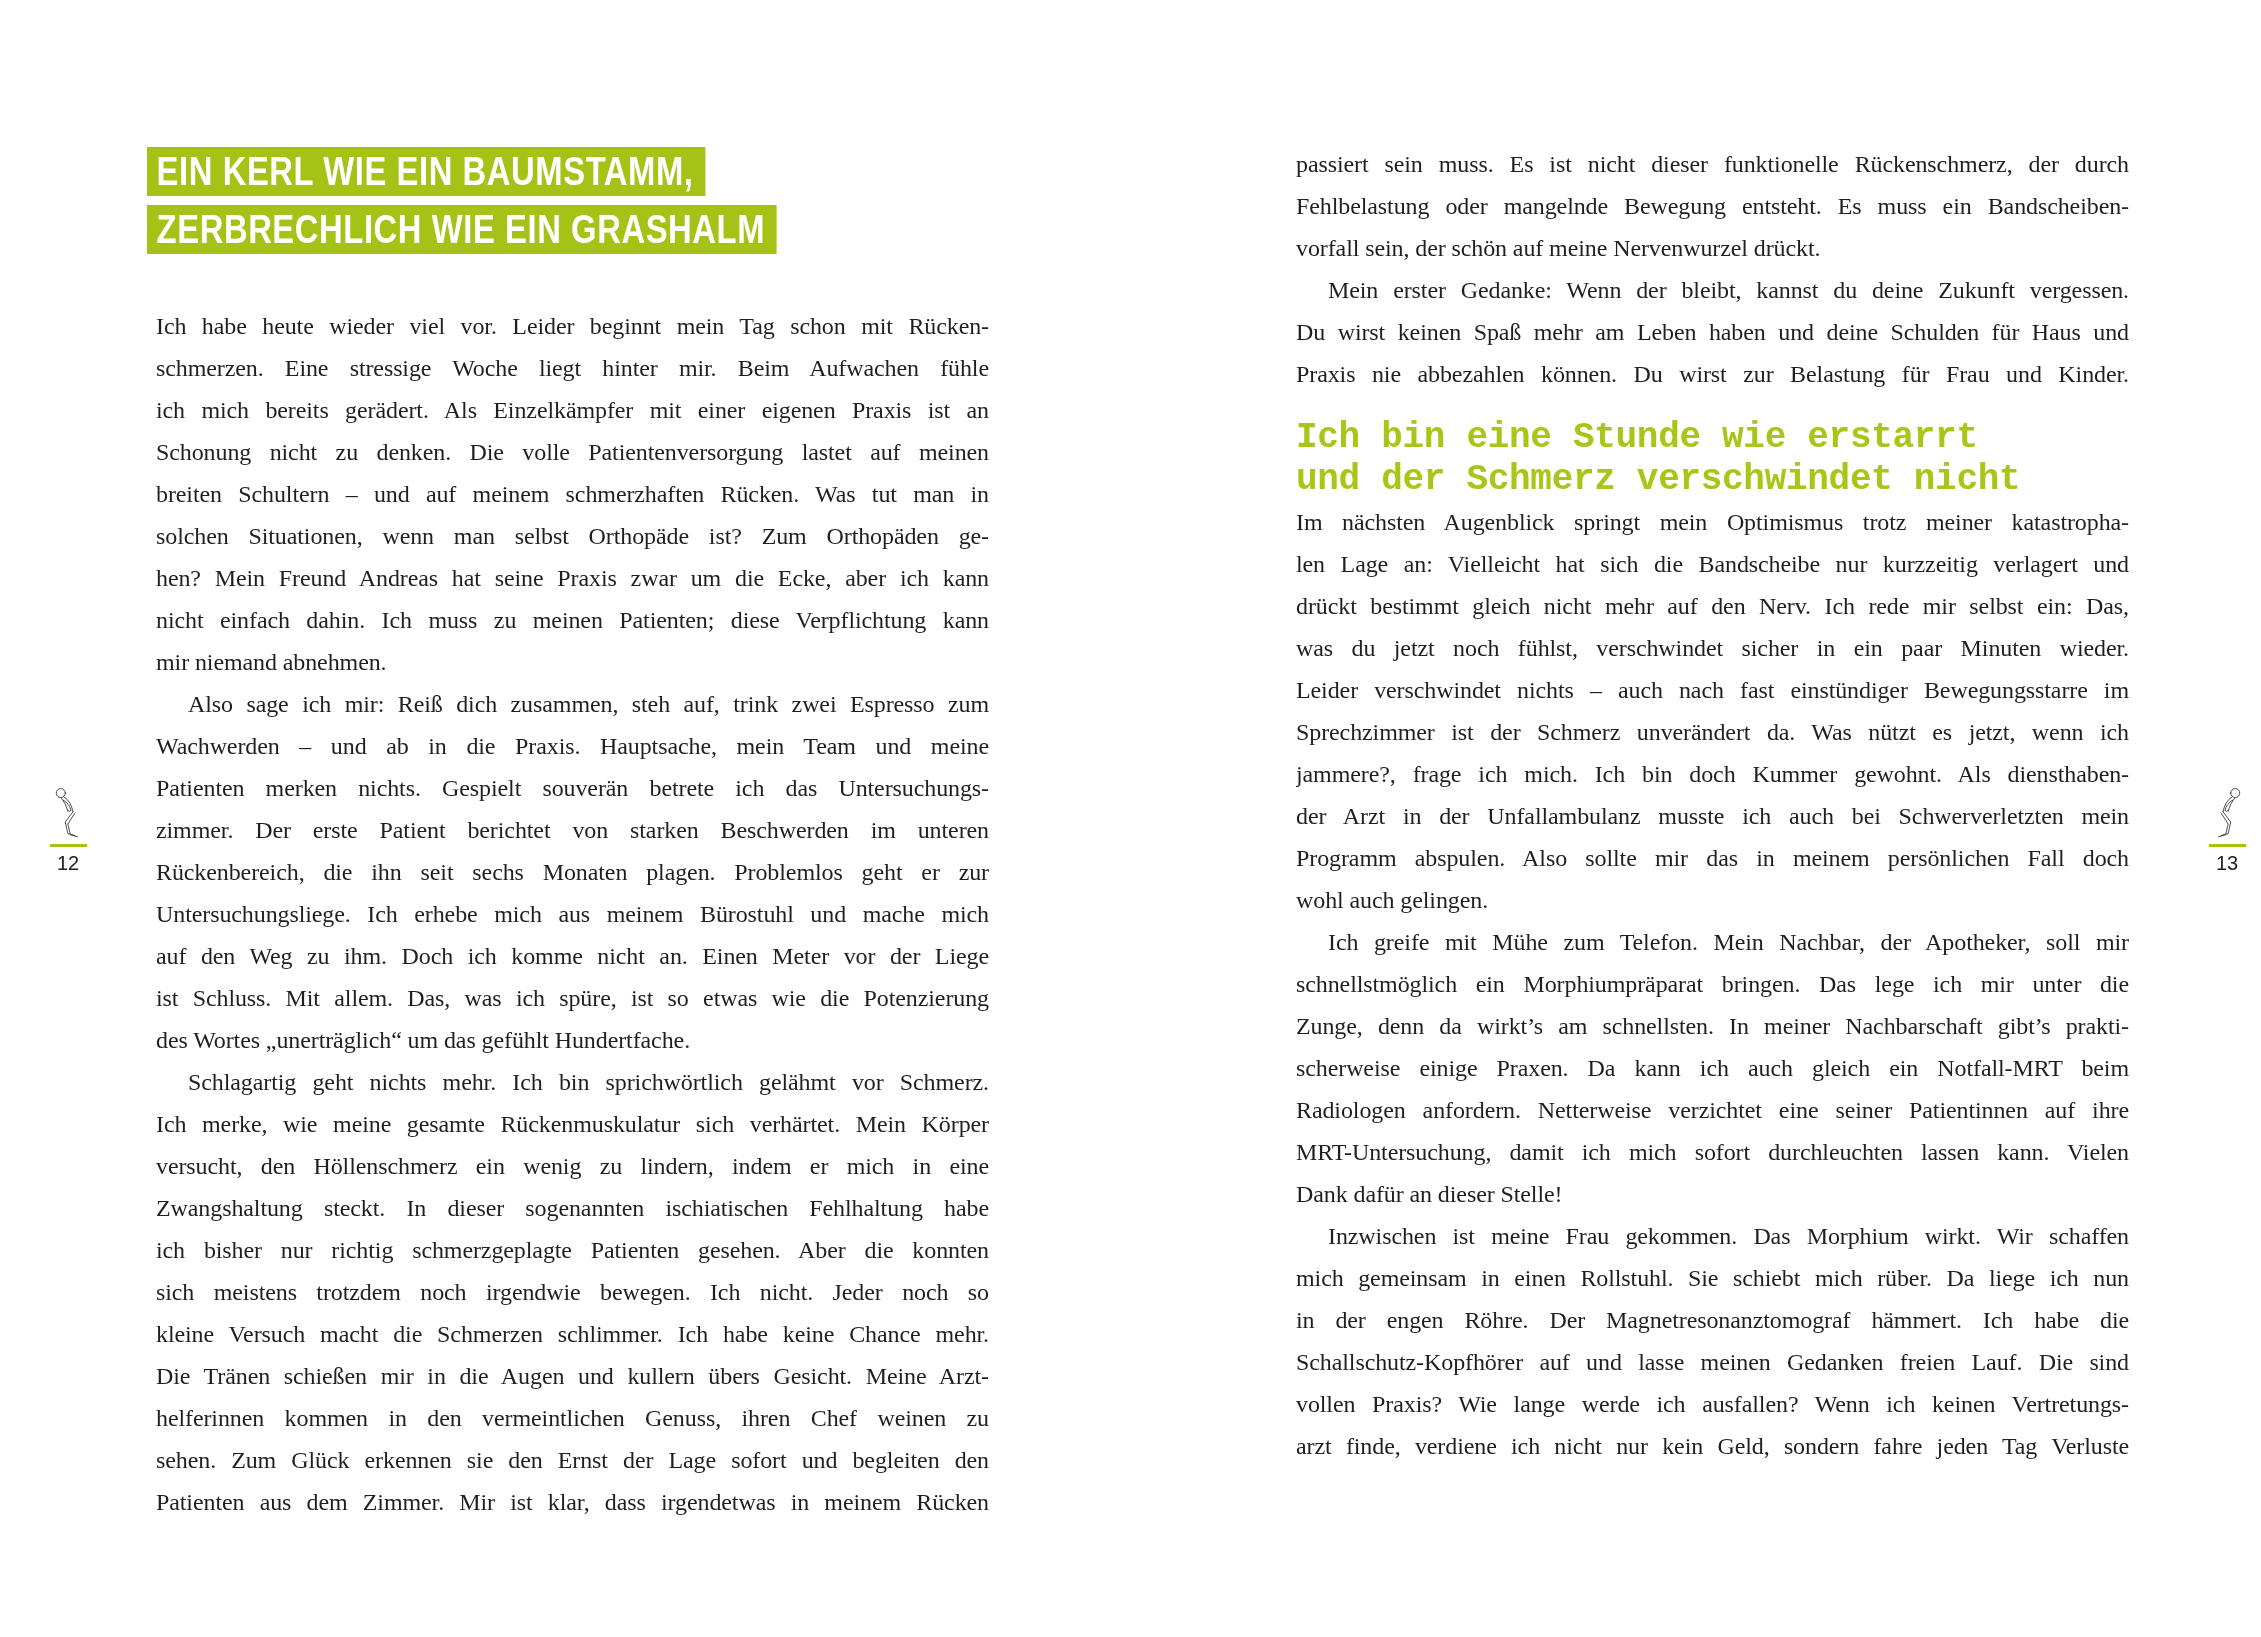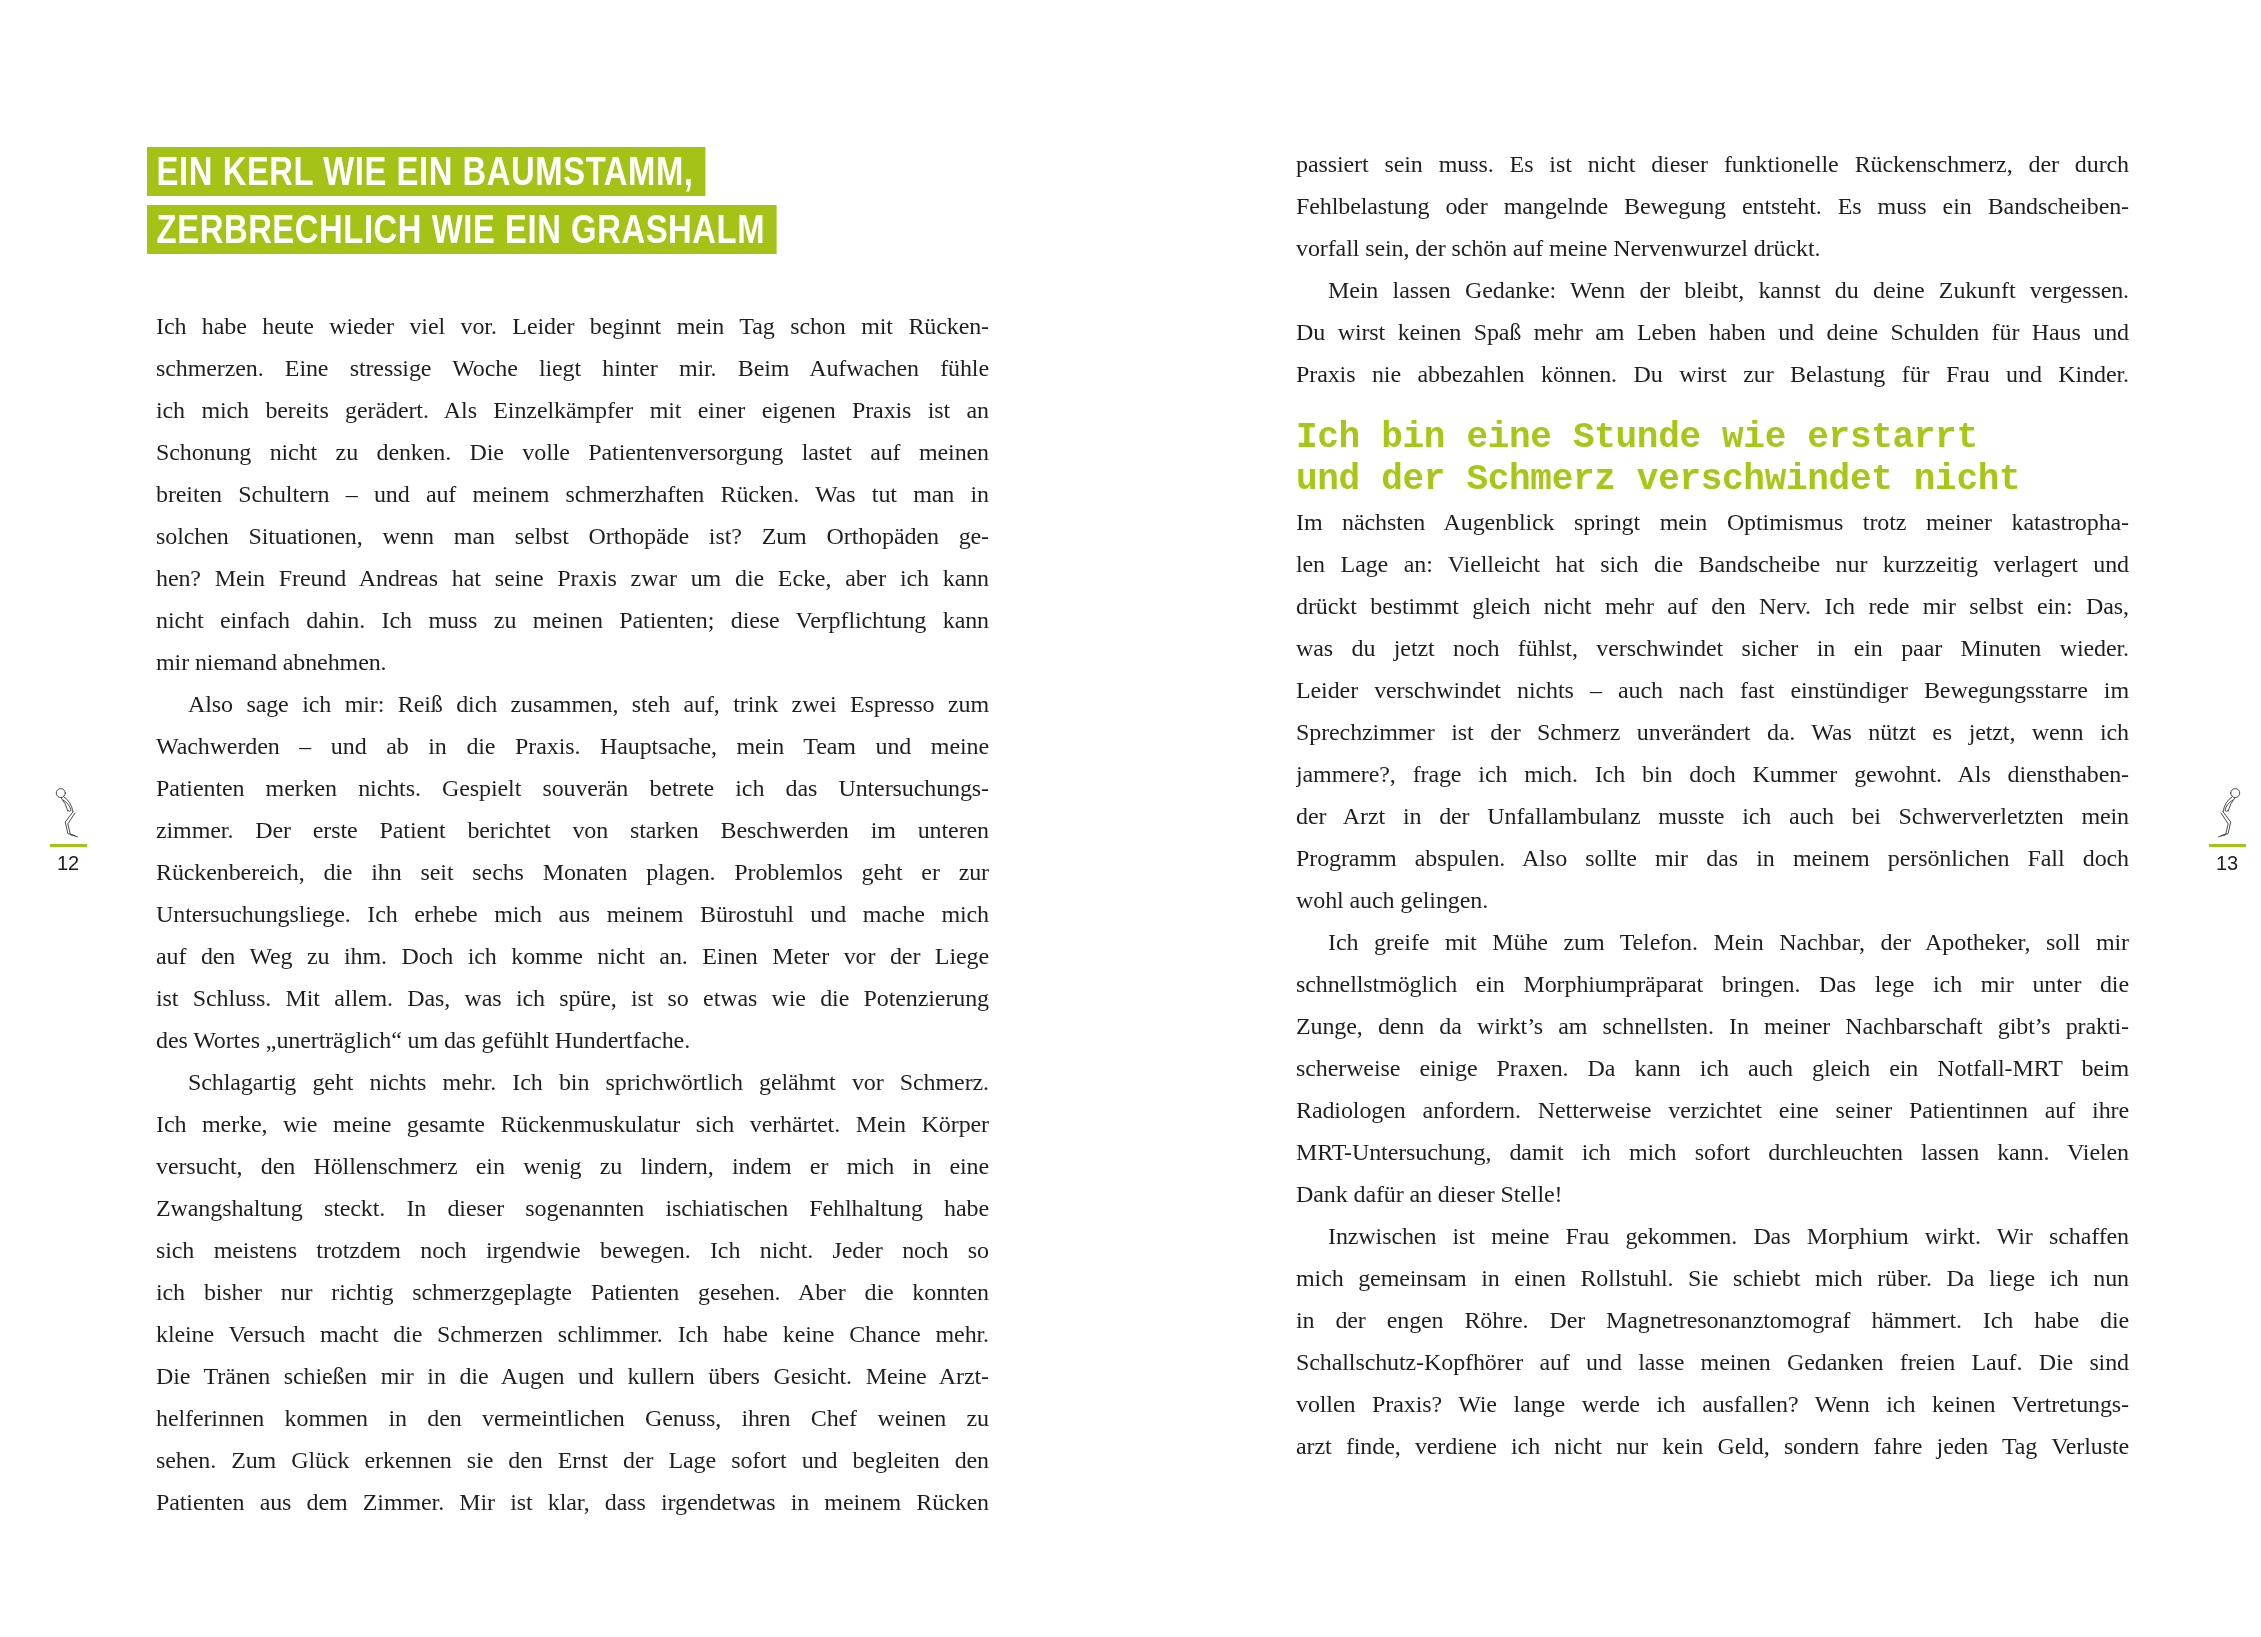--- a/index.html
+++ b/index.html
@@ -67,35 +67,35 @@
       <div class="line">zimmer. Der erste Patient berichtet von starken Beschwerden im unteren</div>
       <div class="line">Rückenbereich, die ihn seit sechs Monaten plagen. Problemlos geht er zur</div>
       <div class="line">Untersuchungsliege. Ich erhebe mich aus meinem Bürostuhl und mache mich</div>
       <div class="line">auf den Weg zu ihm. Doch ich komme nicht an. Einen Meter vor der Liege</div>
       <div class="line">ist Schluss. Mit allem. Das, was ich spüre, ist so etwas wie die Potenzierung</div>
       <div class="line end">des Wortes „unerträglich“ um das gefühlt Hundertfache.</div>
       <div class="line ind">Schlagartig geht nichts mehr. Ich bin sprichwörtlich gelähmt vor Schmerz.</div>
       <div class="line">Ich merke, wie meine gesamte Rückenmuskulatur sich verhärtet. Mein Körper</div>
       <div class="line">versucht, den Höllenschmerz ein wenig zu lindern, indem er mich in eine</div>
       <div class="line">Zwangshaltung steckt. In dieser sogenannten ischiatischen Fehlhaltung habe</div>
+      <div class="line">ich bisher nur richtig schmerzgeplagte Patienten gesehen. Aber die konnten</div>
       <div class="line">sich meistens trotzdem noch irgendwie bewegen. Ich nicht. Jeder noch so</div>
-      <div class="line">ich bisher nur richtig schmerzgeplagte Patienten gesehen. Aber die konnten</div>
       <div class="line">kleine Versuch macht die Schmerzen schlimmer. Ich habe keine Chance mehr.</div>
       <div class="line">Die Tränen schießen mir in die Augen und kullern übers Gesicht. Meine Arzt-</div>
       <div class="line">helferinnen kommen in den vermeintlichen Genuss, ihren Chef weinen zu</div>
       <div class="line">sehen. Zum Glück erkennen sie den Ernst der Lage sofort und begleiten den</div>
       <div class="line">Patienten aus dem Zimmer. Mir ist klar, dass irgendetwas in meinem Rücken</div>
     </div>
 
   <div class="column col-right">
     <div>
         <div class="line">passiert sein muss. Es ist nicht dieser funktionelle Rückenschmerz, der durch</div>
         <div class="line">Fehlbelastung oder mangelnde Bewegung entsteht. Es muss ein Bandscheiben-</div>
         <div class="line end">vorfall sein, der schön auf meine Nervenwurzel drückt.</div>
-        <div class="line ind">Mein lassen Gedanke: Wenn der bleibt, kannst du deine Zukunft vergessen.</div>
+        <div class="line ind">Mein erster Gedanke: Wenn der bleibt, kannst du deine Zukunft vergessen.</div>
         <div class="line">Du wirst keinen Spaß mehr am Leben haben und deine Schulden für Haus und</div>
         <div class="line">Praxis nie abbezahlen können. Du wirst zur Belastung für Frau und Kinder.</div>
       </div>
     <div class="spacer"></div>
     <div class="subhead">
       <div>Ich bin eine Stunde wie erstarrt</div>
       <div>und der Schmerz verschwindet nicht</div>
     </div>
     <div>
         <div class="line">Im nächsten Augenblick springt mein Optimismus trotz meiner katastropha-</div>

